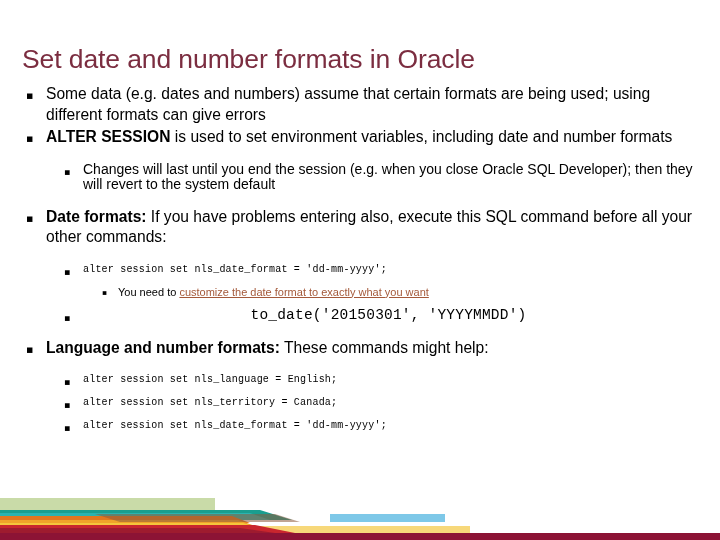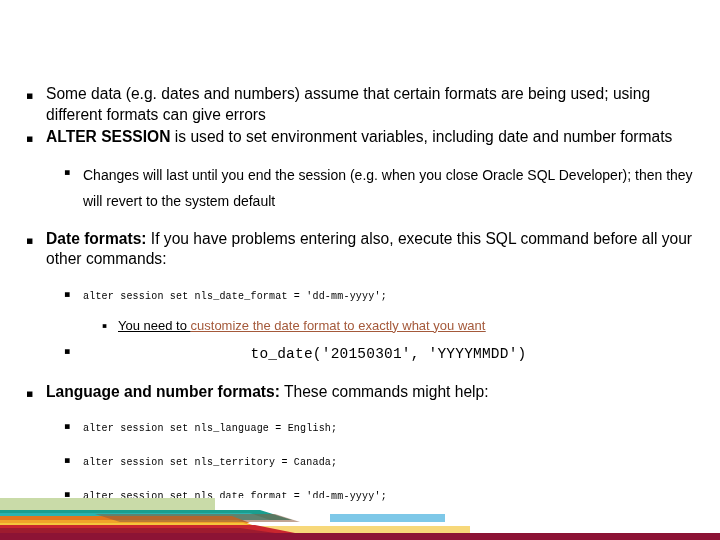--- a/index.html
+++ b/index.html
@@ -80,39 +80,38 @@
     margin-left: 64px;
     margin-bottom: 1px;
   }
   .lvl2 > .bullet-mark {
     width: 19px;
     font-size: 9.5px;
     padding-top: 5px;
   }
   .lvl2 > .bullet-text {
     font-size: 14px;
-    line-height: 26px;
+    line-height: 15px;
     padding-right: 26px;
   }
 
   
   .lvl3 {
     margin-left: 102px;
     margin-bottom: 1px;
   }
   .lvl3 > .bullet-mark {
     width: 16px;
     font-size: 7.5px;
     padding-top: 4px;
   }
   .lvl3 > .bullet-text {
-    font-size: 13px;
+    font-size: 11px;
     line-height: 15px;
     padding-right: 26px;
-    text-decoration: underline;
   }
 
   .bold { font-weight: bold; }
 
   .code {
     font-family: "Liberation Mono", "DejaVu Sans Mono", monospace;
     font-size: 14.5px;
     letter-spacing: 0.2px;
   }
   .lvl2 .code { font-size: 10px; }
@@ -210,20 +209,21 @@
     border-radius: 50%;
     background: #e7dcc0;
     border: 1px solid #d8c9a2;
   }
 </style>
 </head>
 <body>
 
 <div class="slide">
 
+  <h1 class="slide-title">Set date and number formats in Oracle</h1>
 
   <div class="body">
 
     <div class="bullet-row lvl1">
       <span class="bullet-mark">▪</span>
       <span class="bullet-text">Some data (e.g. dates and numbers) assume that certain formats are being used; using different formats can give errors</span>
     </div>
 
     <div class="bullet-row lvl1">
       <span class="bullet-mark">▪</span>

